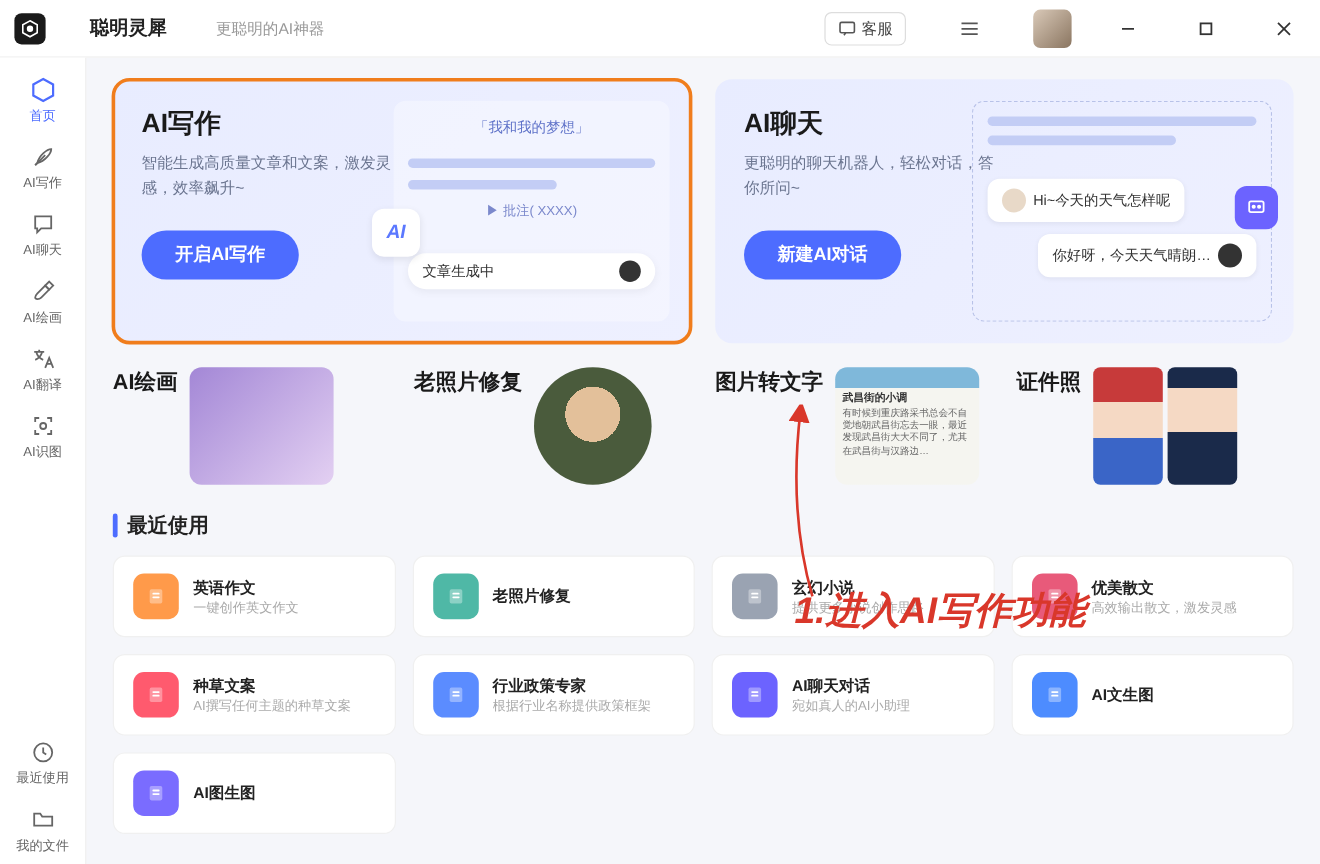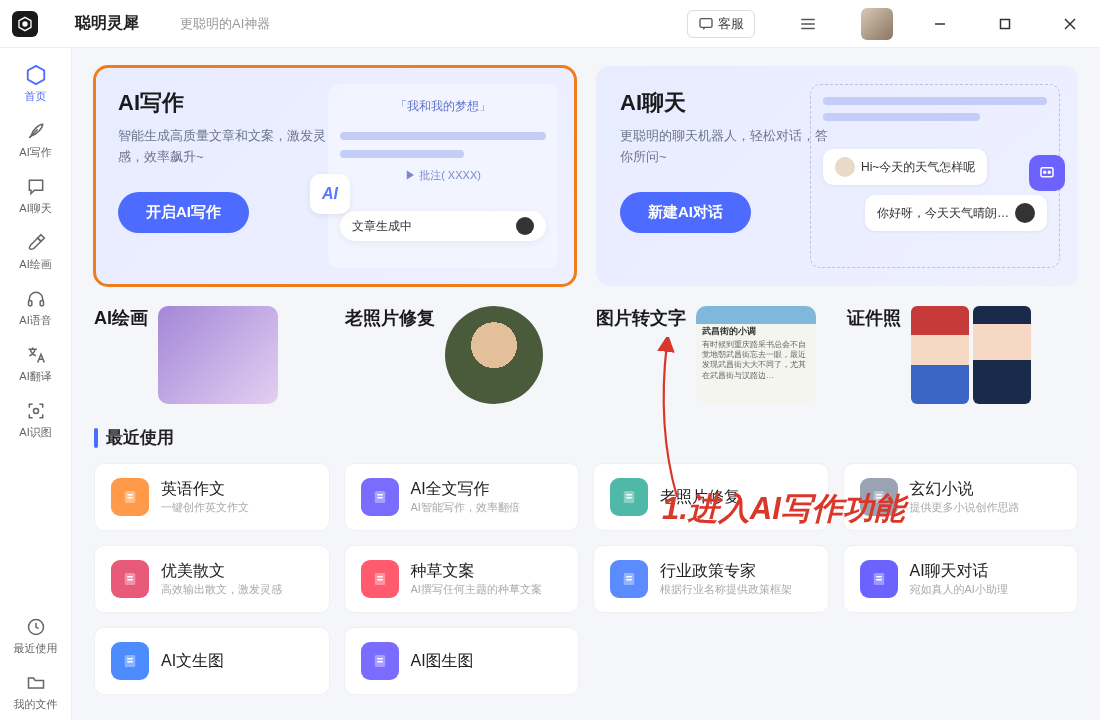--- a/index.html
+++ b/index.html
@@ -70,21 +70,21 @@
 
 
 .section-title { display: flex; align-items: center; gap: 8px; margin-top: 22px; margin-bottom: 14px; }
 .section-title .bar { width: 4px; height: 20px; background: #4d6cff; border-radius: 2px; }
 .section-title .txt { font-size: 17px; font-weight: 800; color: #222; }
 
 .recent-grid { display: grid; grid-template-columns: repeat(4, 1fr); gap: 14px; }
 .recent-item { background: #fff; border-radius: 10px; padding: 14px 16px; display: flex; align-items: center; gap: 12px; cursor: pointer; border: 1px solid #f0f0f0; }
 .recent-item .ric { width: 38px; height: 38px; border-radius: 9px; display: flex; align-items: center; justify-content: center; color: #fff; font-weight:700; font-size:14px; flex-shrink: 0;}
 .recent-item .rtext { flex:1; min-width:0;}
-.recent-item .rtitle { font-size: 16px; font-weight: 400; color: #222; white-space: nowrap; }
+.recent-item .rtitle { font-size: 13px; font-weight: 700; color: #222; white-space: nowrap; }
 .recent-item .rsub { font-size: 11px; color: #aaa; white-space: nowrap; overflow:hidden; text-overflow: ellipsis;}
 </style>
 </head>
 <body>
 
 <div class="titlebar">
   <div class="logo">
     <svg viewBox="0 0 24 24" fill="none" stroke="#fff" stroke-width="2">
         <polygon points="12,2 21,7 21,17 12,22 3,17 3,7"></polygon>
         <circle cx="12" cy="12" r="3" fill="#fff"></circle>
@@ -155,30 +155,20 @@
       <span class="lbl">AI聊天</span>
     </div>
     <div class="item">
       <span class="ic">
           <svg width="20" height="20" viewBox="0 0 24 24" fill="none" stroke="#666" stroke-width="1.8">
             <path d="M14 6l4 4-8 8c-2 2-6 2-6 0s2-4 2-4z"></path>
             <path d="M18 2l4 4-4 4-4-4z"></path>
           </svg>
         </span>
       <span class="lbl">AI绘画</span>
-    </div>
-    <div class="item">
-      <span class="ic">
-          <svg width="20" height="20" viewBox="0 0 24 24" fill="none" stroke="#666" stroke-width="1.8">
-            <path d="M4 14v-2a8 8 0 0116 0v2"></path>
-            <rect x="3" y="14" width="4" height="6" rx="1"></rect>
-            <rect x="17" y="14" width="4" height="6" rx="1"></rect>
-          </svg>
-        </span>
-      <span class="lbl">AI语音</span>
     </div>
     <div class="item">
       <span class="ic">
           <svg width="20" height="20" viewBox="0 0 24 24" fill="none" stroke="#666" stroke-width="1.8">
             <path d="M3 5h10M8 3v2M5 5c1 4 4 7 7 8M11 5c-1 4-4 7-7 8"></path>
             <path d="M14 21l4-10 4 10M15.5 17h5"></path>
           </svg>
         </span>
       <span class="lbl">AI翻译</span>
     </div>
@@ -315,33 +305,20 @@
               <rect x="8" y="8" width="8" height="2" rx="1"></rect>
               <rect x="8" y="12" width="8" height="2" rx="1"></rect>
             </svg>
     </div>
     <div class="rtext">
       <div class="rtitle">英语作文</div>
       <div class="rsub">一键创作英文作文</div>
     </div>
         </div>
         <div class="recent-item">
-    <div class="ric" style="background:#7a6cff">
-      <svg width="18" height="18" viewBox="0 0 24 24" fill="#fff">
-              <rect x="5" y="4" width="14" height="16" rx="2" fill="rgba(255,255,255,0.35)"></rect>
-              <rect x="8" y="8" width="8" height="2" rx="1"></rect>
-              <rect x="8" y="12" width="8" height="2" rx="1"></rect>
-            </svg>
-    </div>
-    <div class="rtext">
-      <div class="rtitle">AI全文写作</div>
-      <div class="rsub">AI智能写作，效率翻倍</div>
-    </div>
-        </div>
-        <div class="recent-item">
     <div class="ric" style="background:#4fb8a6">
       <svg width="18" height="18" viewBox="0 0 24 24" fill="#fff">
               <rect x="5" y="4" width="14" height="16" rx="2" fill="rgba(255,255,255,0.35)"></rect>
               <rect x="8" y="8" width="8" height="2" rx="1"></rect>
               <rect x="8" y="12" width="8" height="2" rx="1"></rect>
             </svg>
     </div>
     <div class="rtext">
       <div class="rtitle">老照片修复</div>
 

